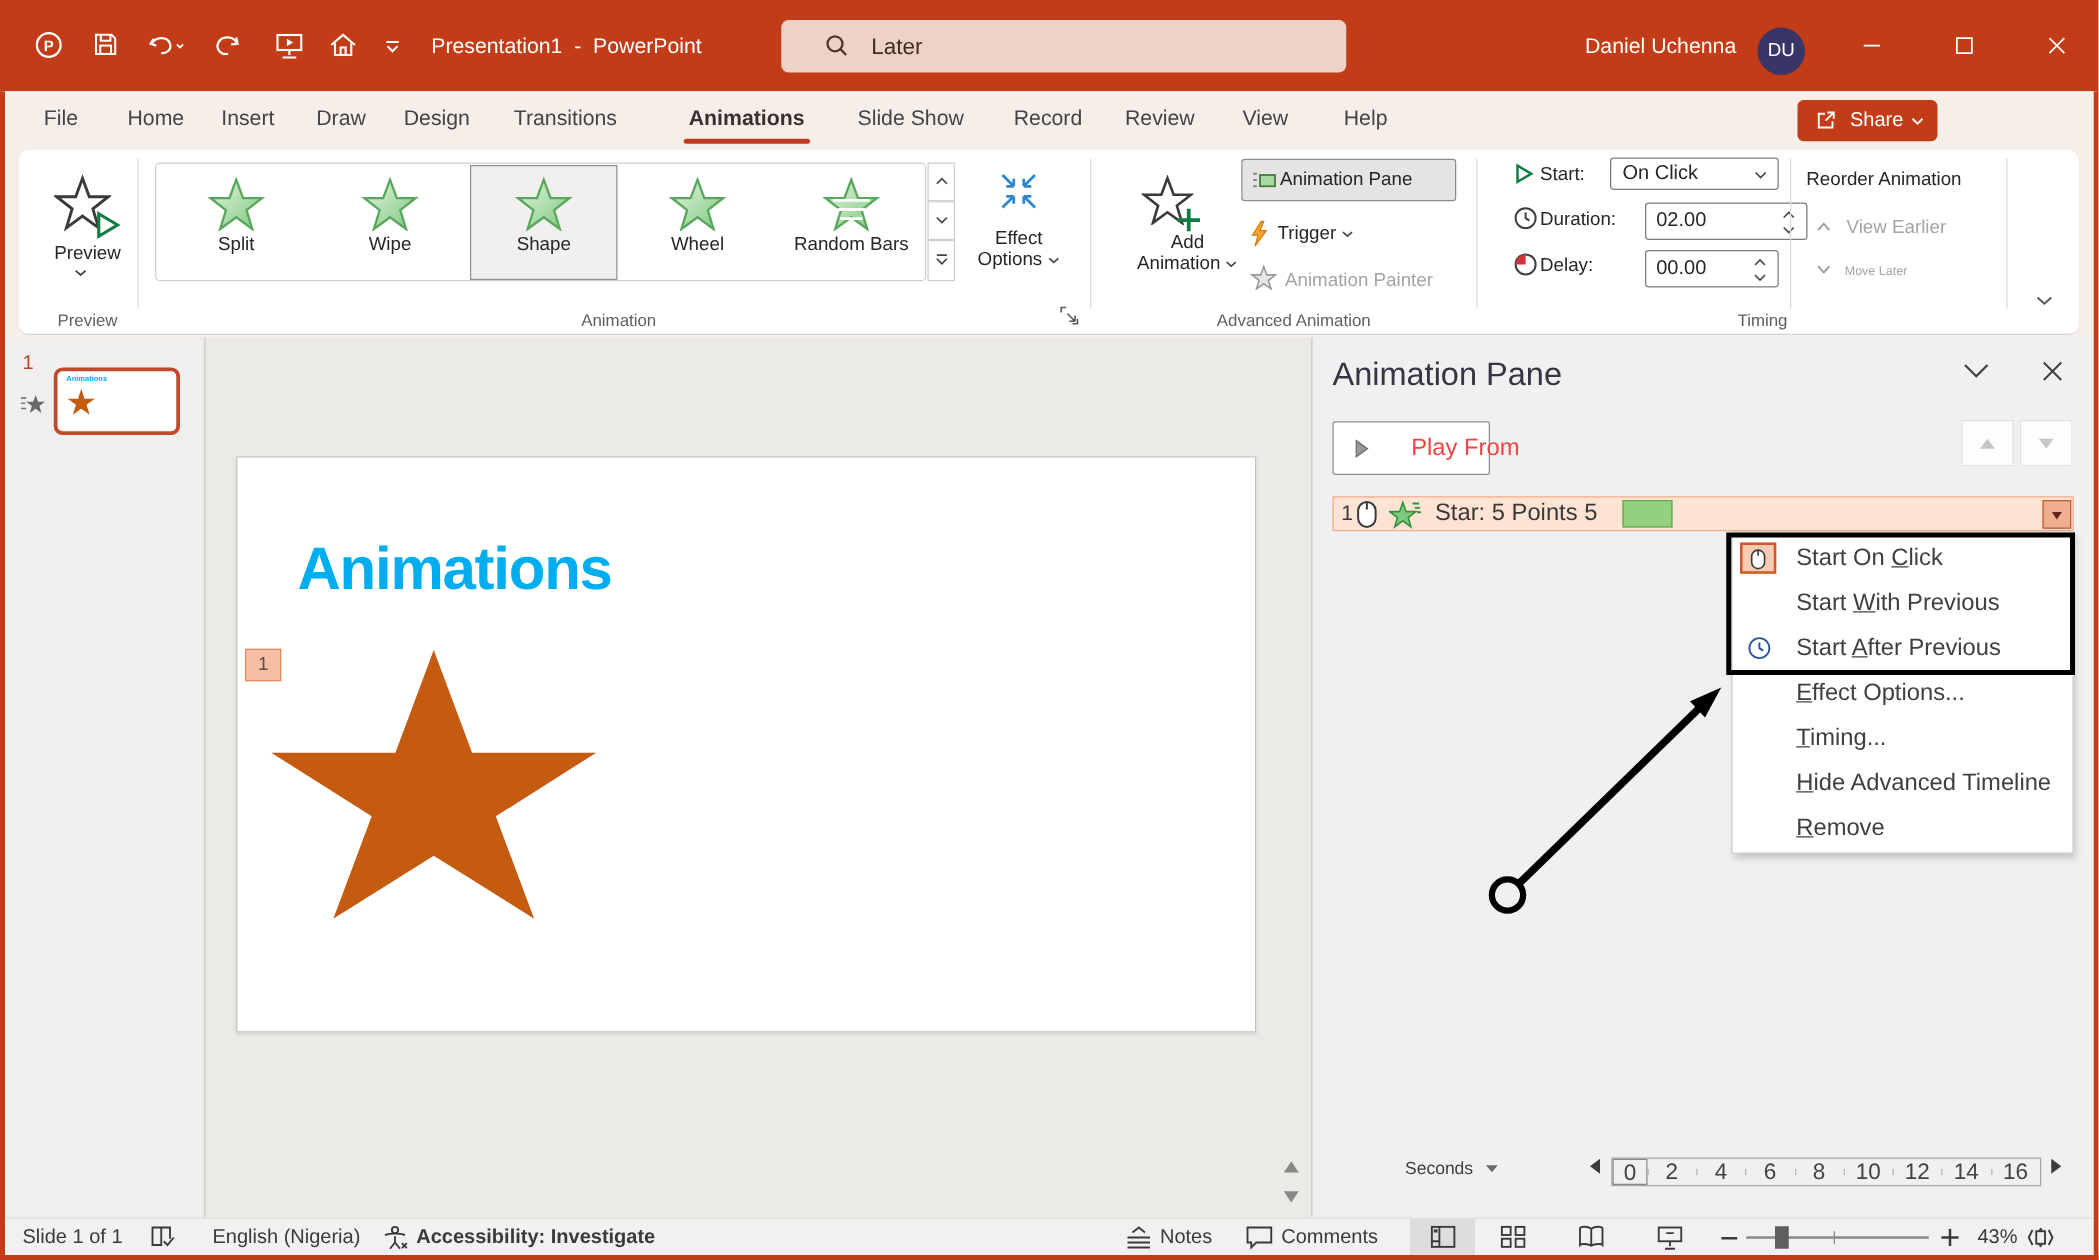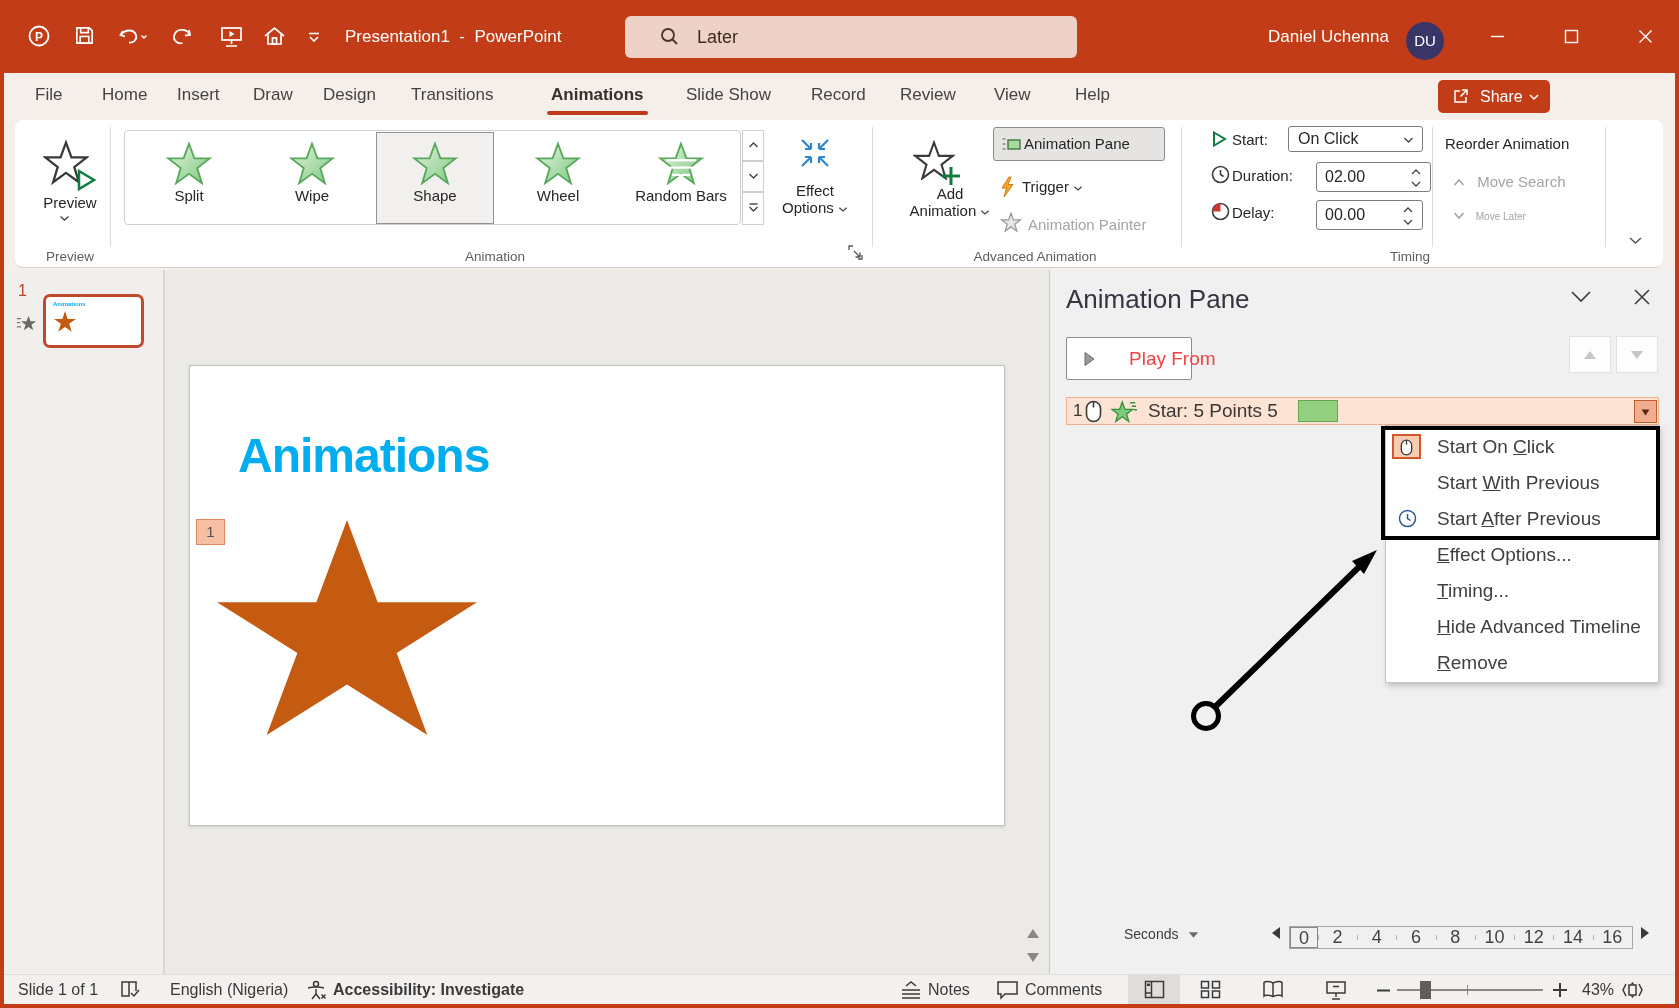--- a/index.html
+++ b/index.html
@@ -411,21 +411,21 @@
         </svg>
     </div>
 
     <div class="abs" style="left:1196px; top:45px;">
       <svg width="19" height="19" viewBox="0 0 19 19" fill="none" stroke="#403F3D" stroke-width="1.6">
           <circle cx="9.5" cy="9.5" r="8"></circle>
           <path d="M9.5 5 v4.5 l3 2"></path>
         </svg>
     </div>
     <div class="abs timing-label" style="left:1217px; top:47px;">Duration:</div>
-    <div class="input-box" style="left:1301px; top:42px; width:115px; height:30px;">
+    <div class="input-box" style="left:1301px; top:42px; width:130px; height:30px;">
       <span style="position:absolute; left:8px; top:5px;">02.00</span>
       <svg style="position:absolute; right:9px; top:4px;" width="10" height="22" viewBox="0 0 10 22" fill="none" stroke="#444" stroke-width="1.3">
           <path d="M1 7 l4 -4 l4 4"></path>
           <path d="M1 15 l4 4 l4 -4"></path>
         </svg>
     </div>
 
     <div class="abs" style="left:1196px; top:82px;">
       <svg width="19" height="19" viewBox="0 0 19 19">
           <circle cx="9.5" cy="9.5" r="8" fill="none" stroke="#403F3D" stroke-width="1.6"></circle>
@@ -440,21 +440,21 @@
           <path d="M1 15 l4 4 l4 -4"></path>
         </svg>
     </div>
 
     <div class="grp-divider" style="left:1417px;"></div>
     <div class="abs timing-label" style="left:1430px; top:15px;">Reorder Animation</div>
     <div class="abs dis" style="left:1438px; top:53px; font-size:15px;">
       <svg class="chev-s" width="12" height="9" viewBox="0 0 12 9" fill="none" stroke="#A6A4A2" stroke-width="1.6">
           <path d="M1.5 7 l4.5 -5 l4.5 5"></path>
         </svg>
-      <span style="margin-left:8px;">Move Search</span>
+      <span style="margin-left:8px;">View Earlier</span>
     </div>
     <div class="abs dis" style="left:1438px; top:91px; font-size:10px;">
       <svg class="chev-s" width="12" height="9" viewBox="0 0 12 9" fill="none" stroke="#A6A4A2" stroke-width="1.6">
           <path d="M1.5 2 l4.5 5 l4.5 -5"></path>
         </svg>
       <span style="margin-left:8px;">Move Later</span>
     </div>
     <div class="grp-label" style="left:1200px; width:390px;">Timing</div>
     <div class="grp-divider" style="left:1590px;"></div>
     <div class="abs" style="left:1613px; top:116px;">

